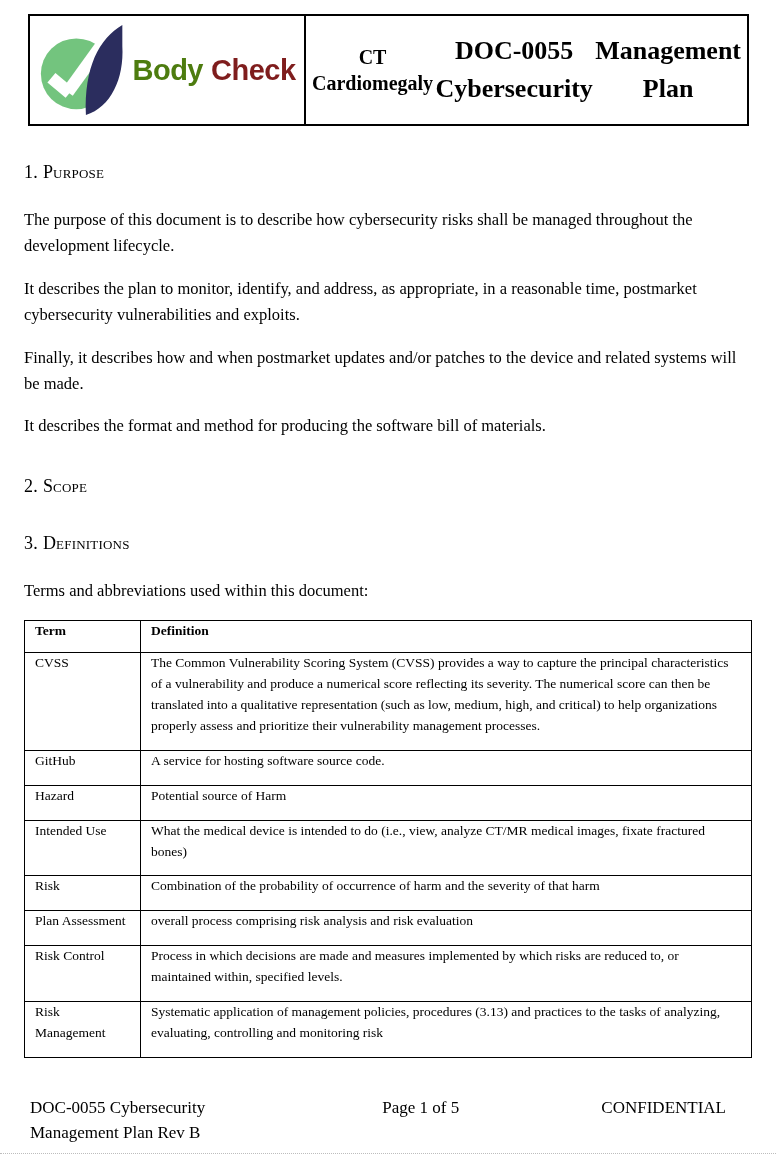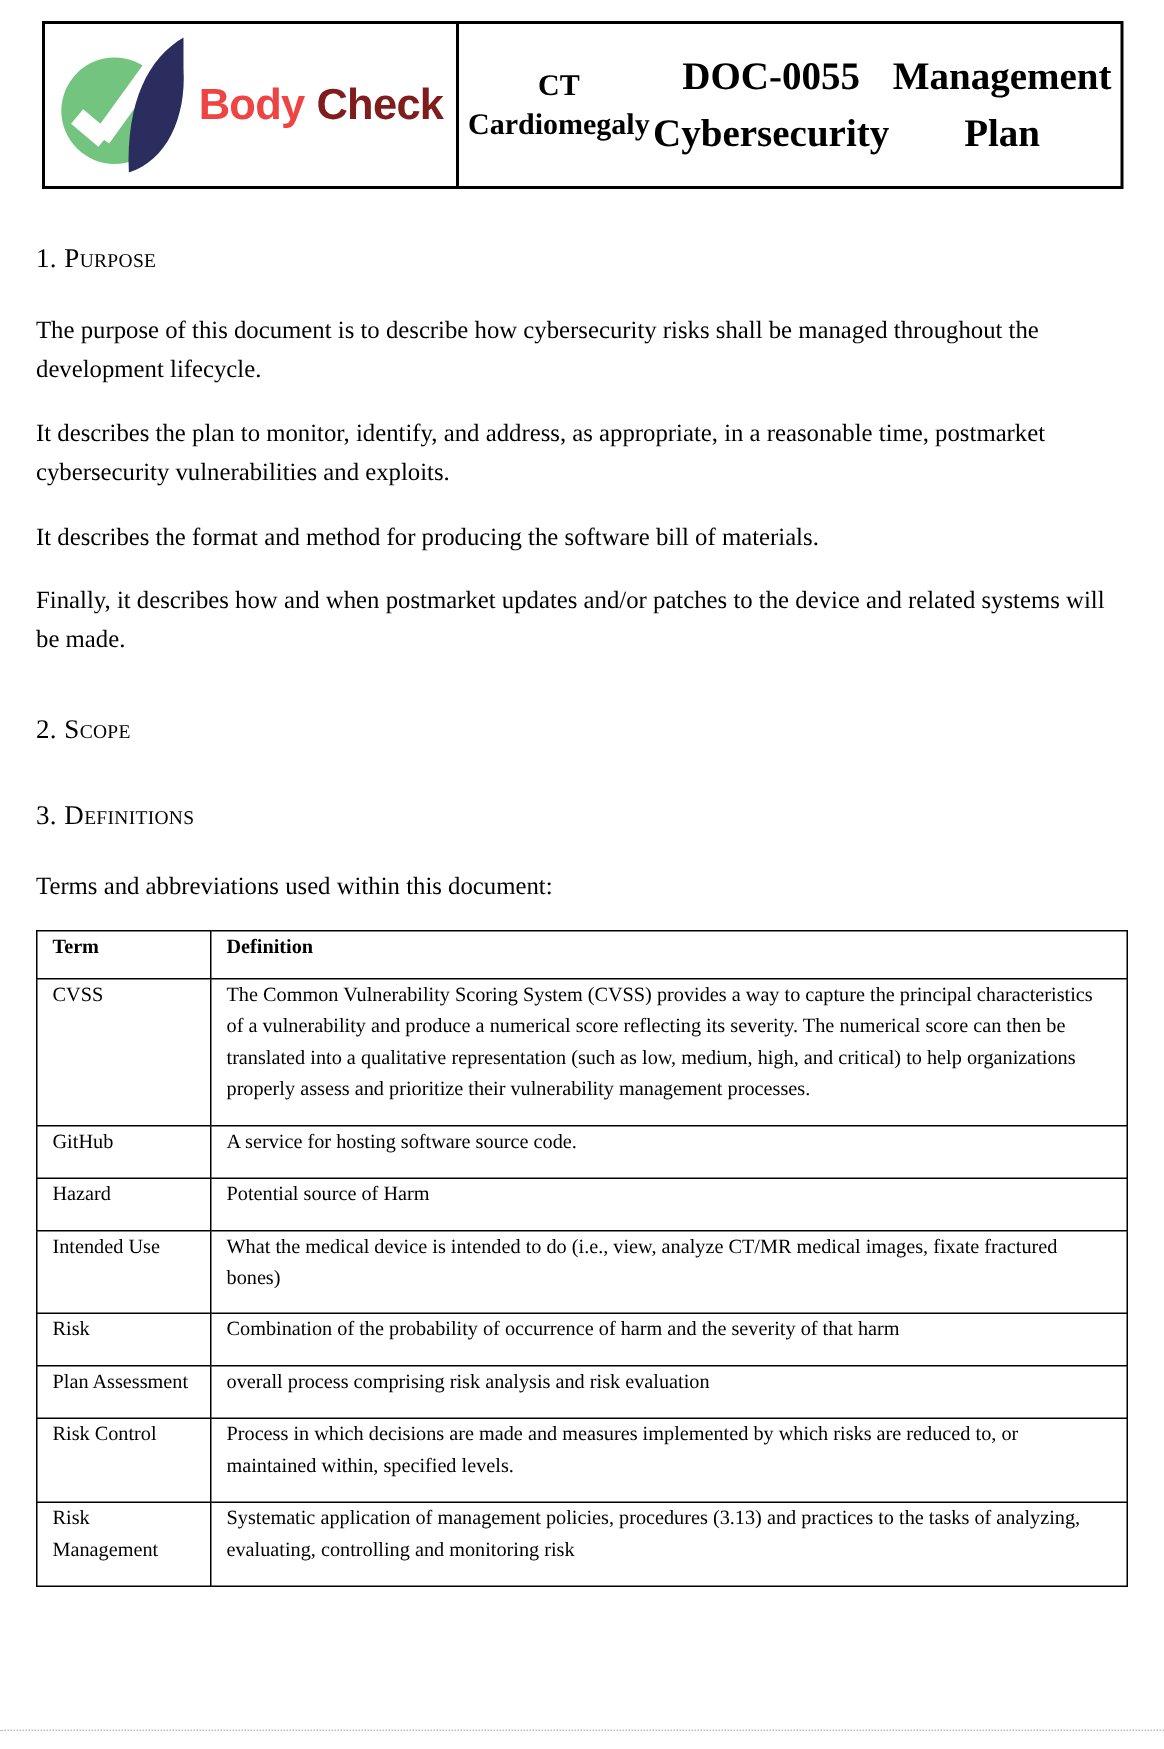--- a/index.html
+++ b/index.html
@@ -32,21 +32,21 @@
   .logo { display: flex; align-items: center; }
   .logo svg { display: block; }
   .logo-text {
     font-family: "Liberation Sans", "DejaVu Sans", sans-serif;
     font-size: 29px;
     font-weight: 700;
     letter-spacing: -0.5px;
     margin-left: 2px;
     white-space: nowrap;
   }
-  .lg-green { color: #ef4444; }
+  .lg-green { color: #4d7c0f; }
   .lg-navy  { color: #7f1d1d; margin-left: 8px; }
 
   .header-title-cell {
     flex: 1;
     display: flex;
     flex-direction: row;
     align-items: center;
     justify-content: center;
     text-align: center;
     padding: 2px 6px;
@@ -135,22 +135,22 @@
       <div class="doc-title">DOC-0055 Cybersecurity</div>
       <div class="doc-title">Management Plan</div>
     </div>
   </div>
 
   <div class="content">
 
     <h2 class="section-heading"><span>1.</span><span class="sc">Purpose</span></h2>
     <p>The purpose of this document is to describe how cybersecurity risks shall be managed throughout the development lifecycle.</p>
     <p>It describes the plan to monitor, identify, and address, as appropriate, in a reasonable time, postmarket cybersecurity vulnerabilities and exploits.</p>
+    <p>Finally, it describes how and when postmarket updates and/or patches to the device and related systems will be made.</p>
     <p>It describes the format and method for producing the software bill of materials.</p>
-    <p>Finally, it describes how and when postmarket updates and/or patches to the device and related systems will be made.</p>
 
     <h2 class="section-heading"><span>2.</span><span class="sc">Scope</span></h2>
 
     <h2 class="section-heading"><span>3.</span><span class="sc">Definitions</span></h2>
     <p>Terms and abbreviations used within this document:</p>
 
     <table class="def-table">
       <thead>
         <tr>
           <th class="col-term">Term</th>
@@ -187,15 +187,20 @@
           <td>Process in which decisions are made and measures implemented by which risks are reduced to, or maintained within, specified levels.</td>
         </tr>
         <tr>
           <td>Risk Management</td>
           <td>Systematic application of management policies, procedures (3.13) and practices to the tasks of analyzing, evaluating, controlling and monitoring risk</td>
         </tr>
       </tbody>
     </table>
   </div>
 
+  <div class="footer">
+    <div class="footer-left">DOC-0055 Cybersecurity Management Plan Rev B</div>
+    <div class="footer-center">Page 1 of 5</div>
+    <div class="footer-right">CONFIDENTIAL</div>
+  </div>
 
   <div class="page-edge"></div>
 </div>
 
 </body></html>

